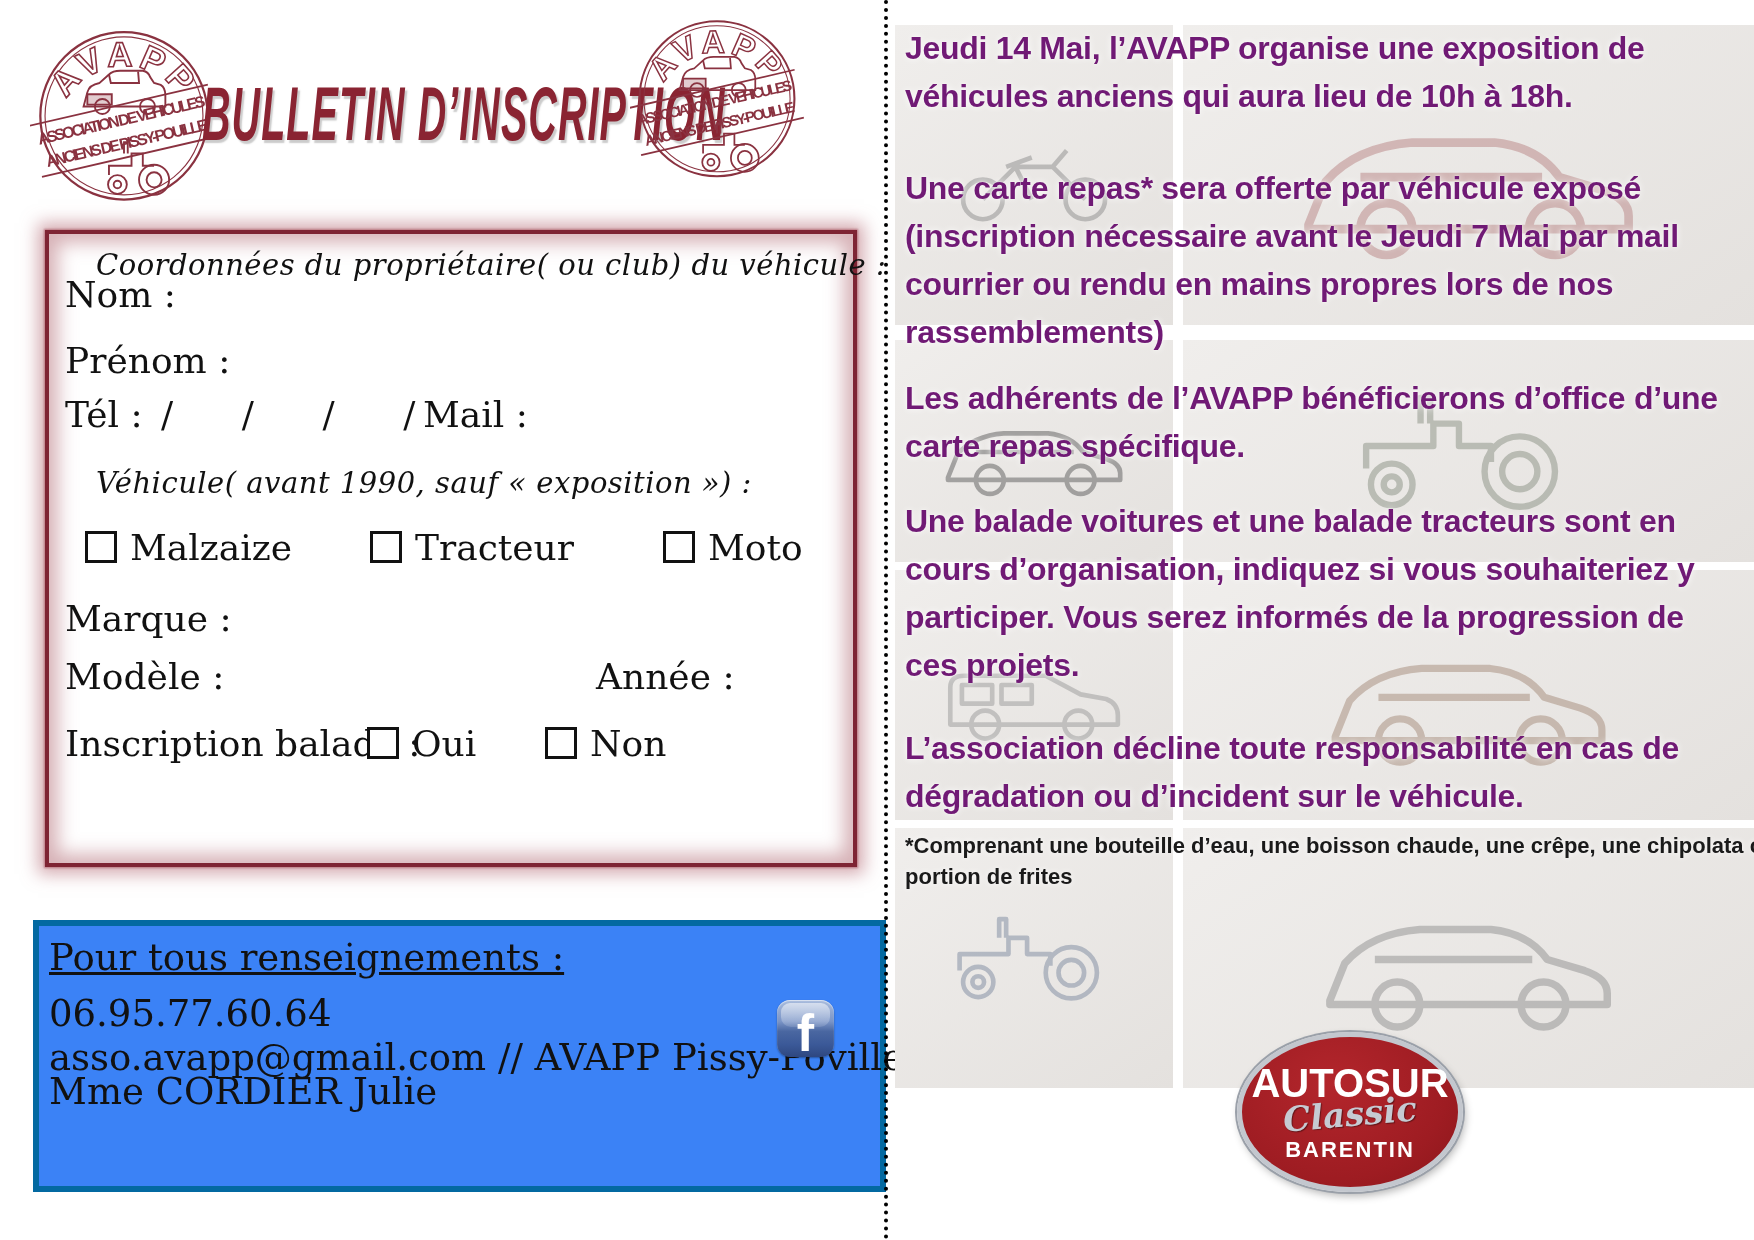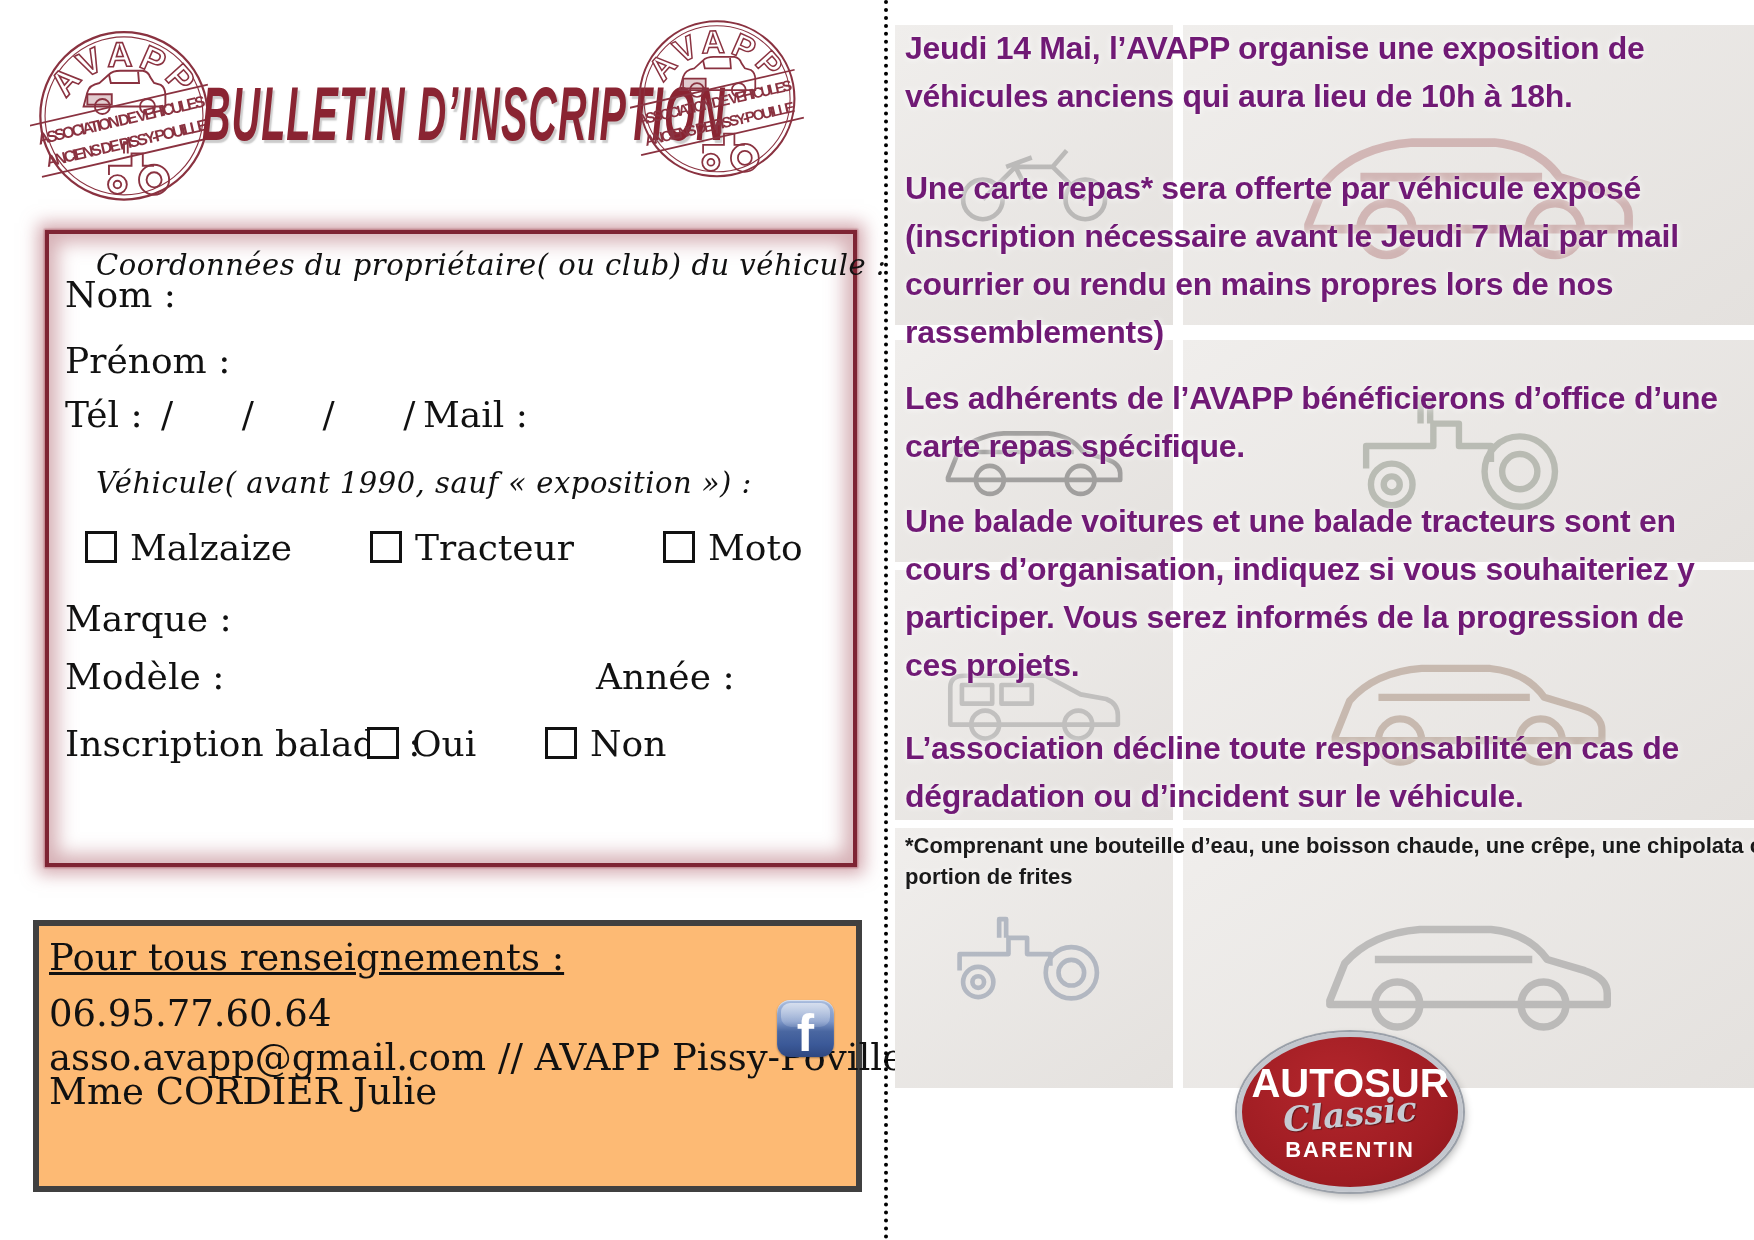--- a/index.html
+++ b/index.html
@@ -22,21 +22,21 @@
     box-shadow:0 0 16px 7px rgba(176,101,112,.55),0 0 2px 1px rgba(176,101,112,.8),
                inset 0 0 18px 9px rgba(176,101,112,.5);}
   .form-box .fline{position:absolute;font-size:36px;white-space:pre;}
   .fhead{position:absolute;width:100%;font-size:29px;font-weight:normal;
     font-style:italic;letter-spacing:.5px;padding-left:47px;}
   .cbox{display:inline-block;width:26px;height:26px;border:3px solid #111;background:#fff;
     vertical-align:-3px;margin-right:13px;}
   .cb-item{position:absolute;font-size:36px;}
 
   .contact-box{position:absolute;left:33px;top:920px;width:817px;height:260px;
-    border:6px solid #404040;background:#fdba74;}
+    border:6px solid #0369a1;background:#3b82f6;padding-left:24px;}
   .contact-box .cline{position:absolute;left:10px;font-size:37px;white-space:nowrap;}
   .contact-box .underl{text-decoration:underline;}
 
   #fb-icon{position:absolute;left:777px;top:1000px;width:57px;height:57px;border-radius:13px;
     background:linear-gradient(180deg,#a9bcdd 0%,#7a94c6 38%,#4a67a1 55%,#3b5998 78%,#2e4780 100%);
     box-shadow:0 1px 2px rgba(0,0,0,.35), inset 0 1px 1px rgba(255,255,255,.6);
     overflow:hidden;text-align:center;}
   #fb-icon::before{content:"";position:absolute;left:4px;right:4px;top:3px;height:24px;
     background:linear-gradient(rgba(255,255,255,.55),rgba(255,255,255,.12));
     border-radius:9px 9px 10px 10px;}

